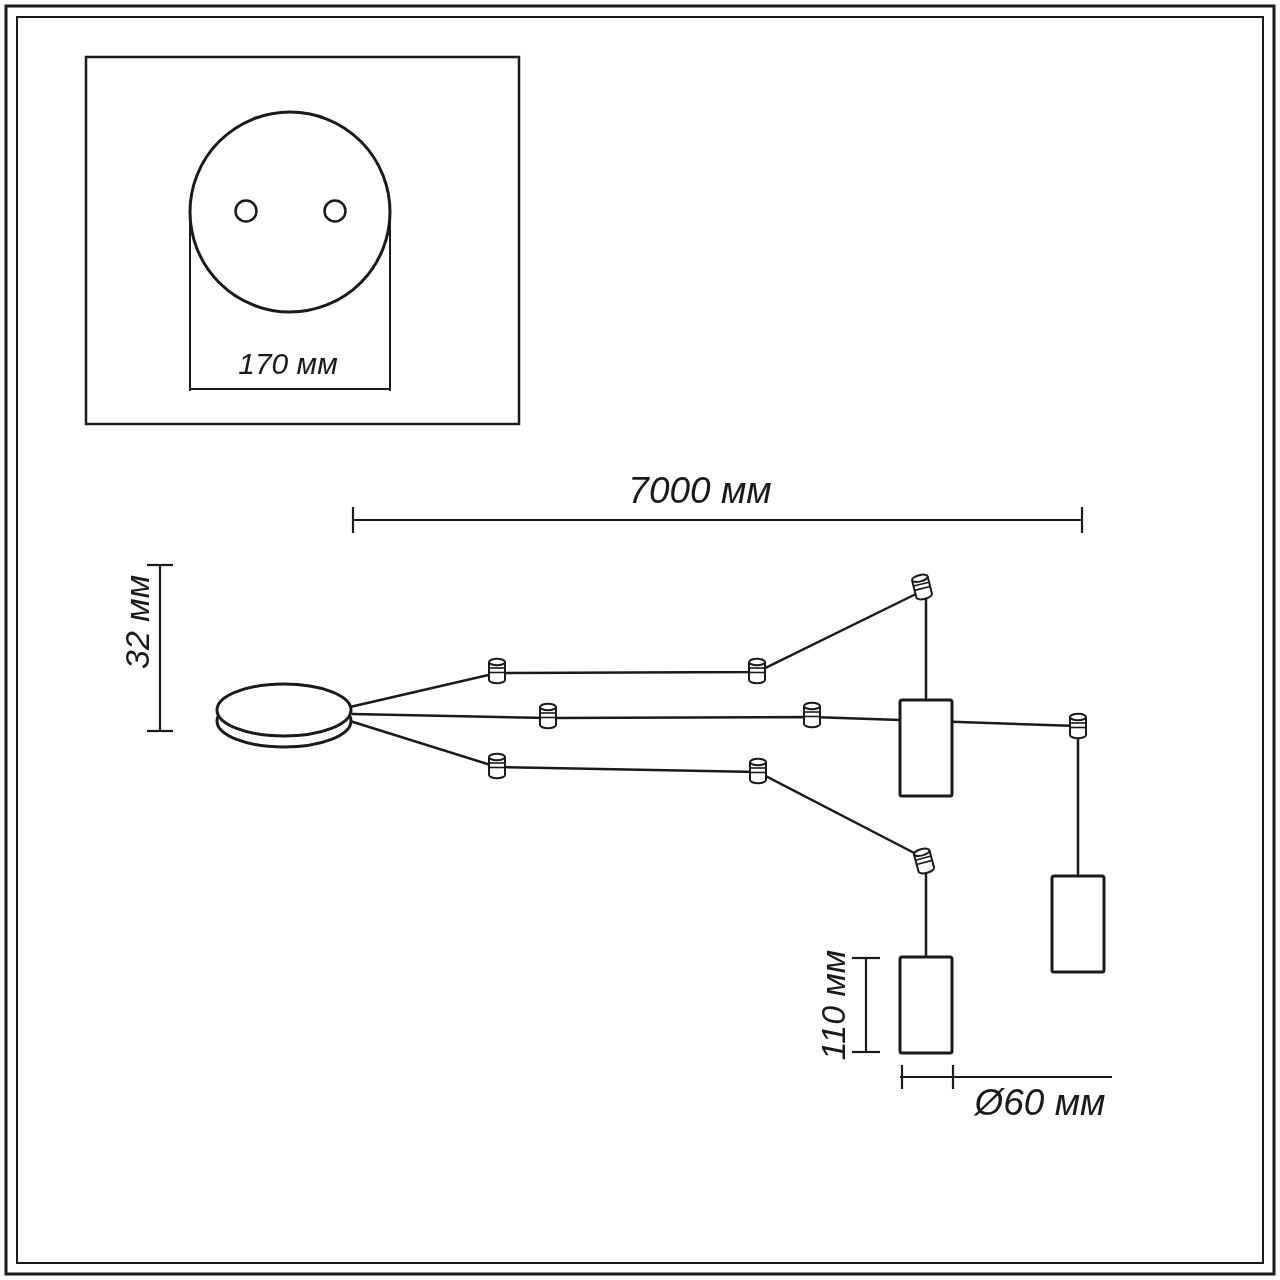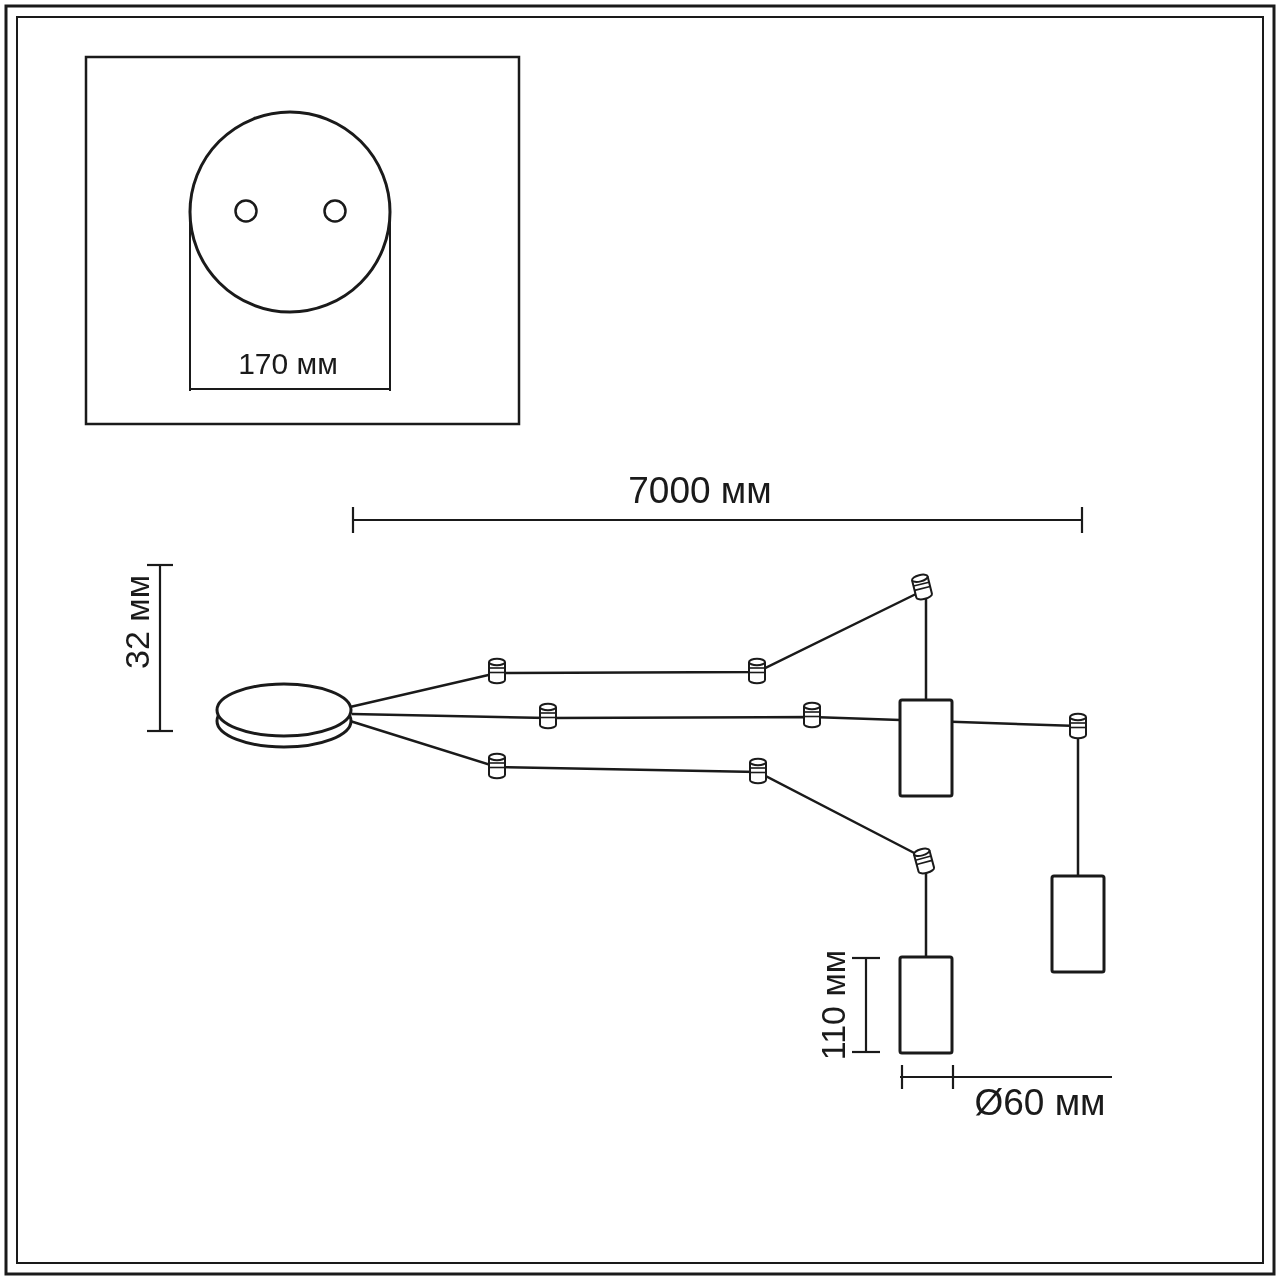--- a/index.html
+++ b/index.html
@@ -3,20 +3,21 @@
 <meta charset="utf-8">
 <style>
   :root { --line: #1a1a1a; --bg: #ffffff; }
   html, body { margin: 0; padding: 0; background: var(--bg); }
   .canvas {
     position: relative;
     width: 1280px;
     height: 1280px;
     background: var(--bg);
     overflow: hidden;
+    font-style: italic;
   }
   svg { display: block; }
   .stroke { stroke: var(--line); fill: none; }
   .stroke-fill { stroke: var(--line); fill: #ffffff; }
   .w3 { stroke-width: 3; }
   .w25 { stroke-width: 2.5; }
   .w22 { stroke-width: 2.2; }
   .w2 { stroke-width: 2; }
   text {
     font-family: "Liberation Sans", sans-serif;

